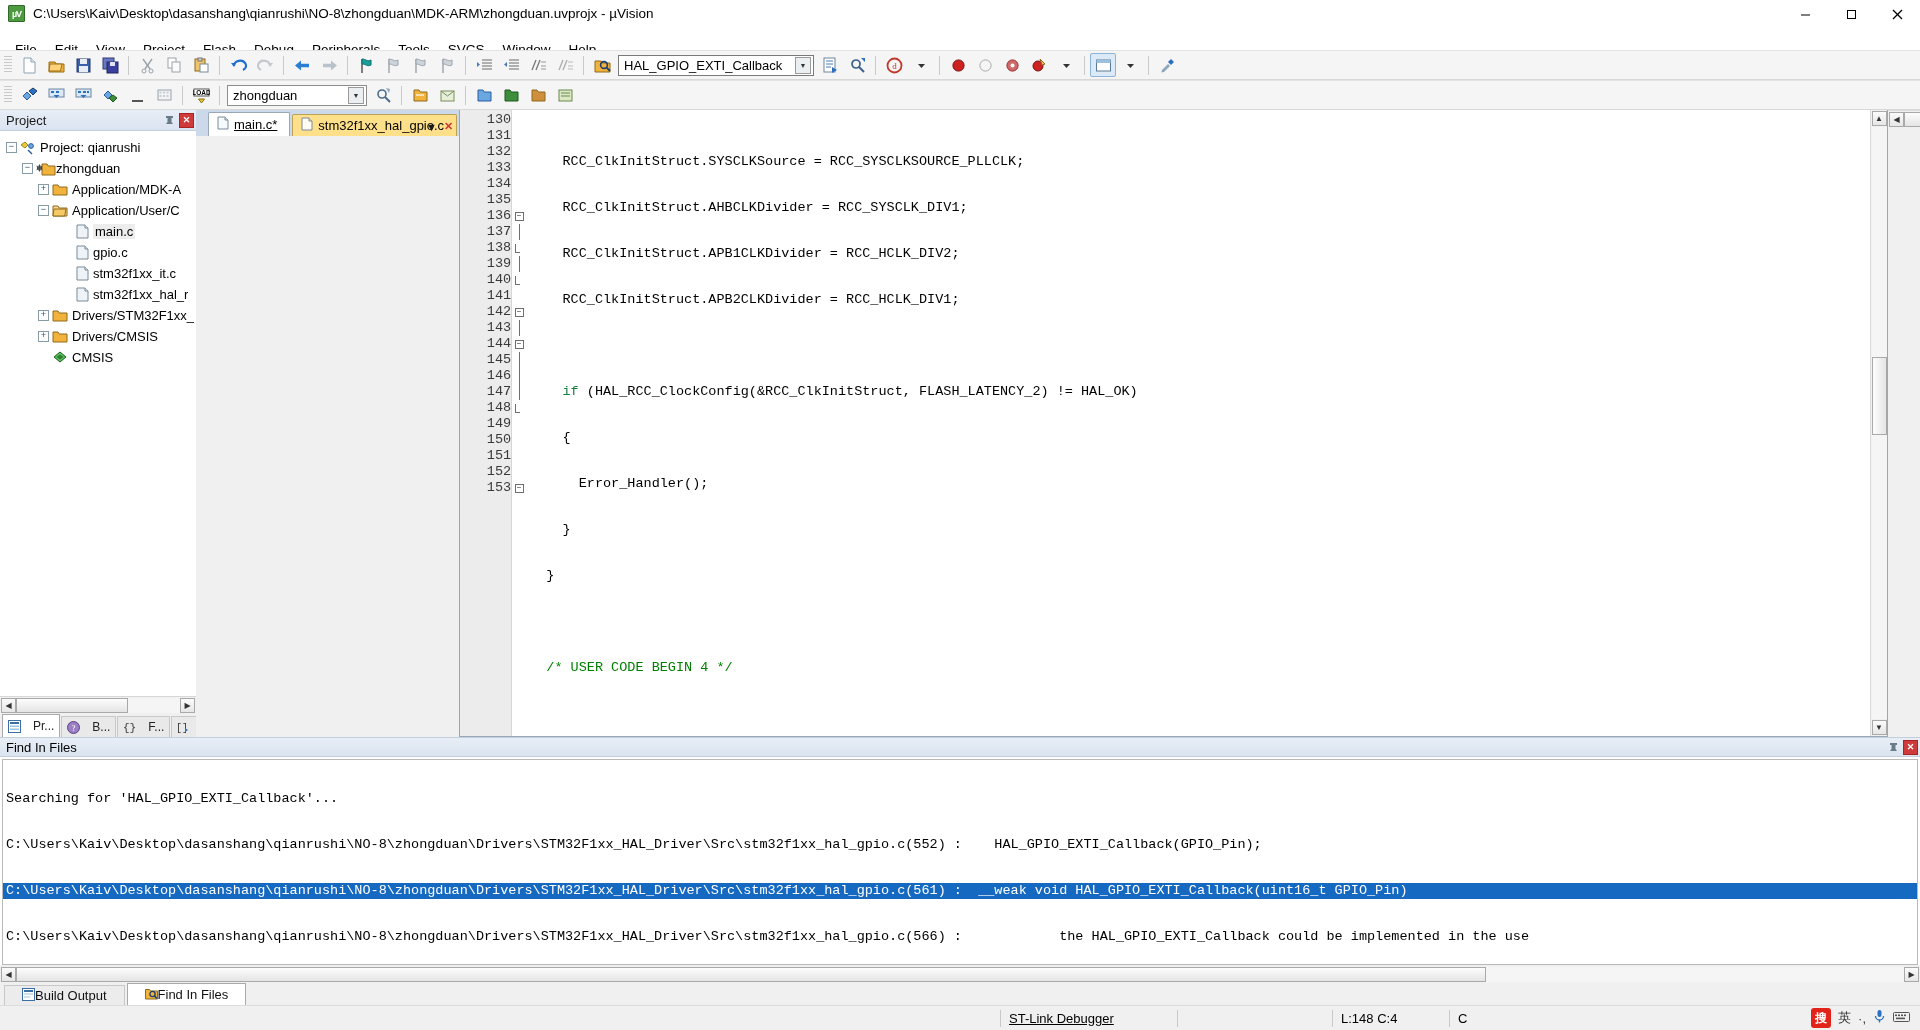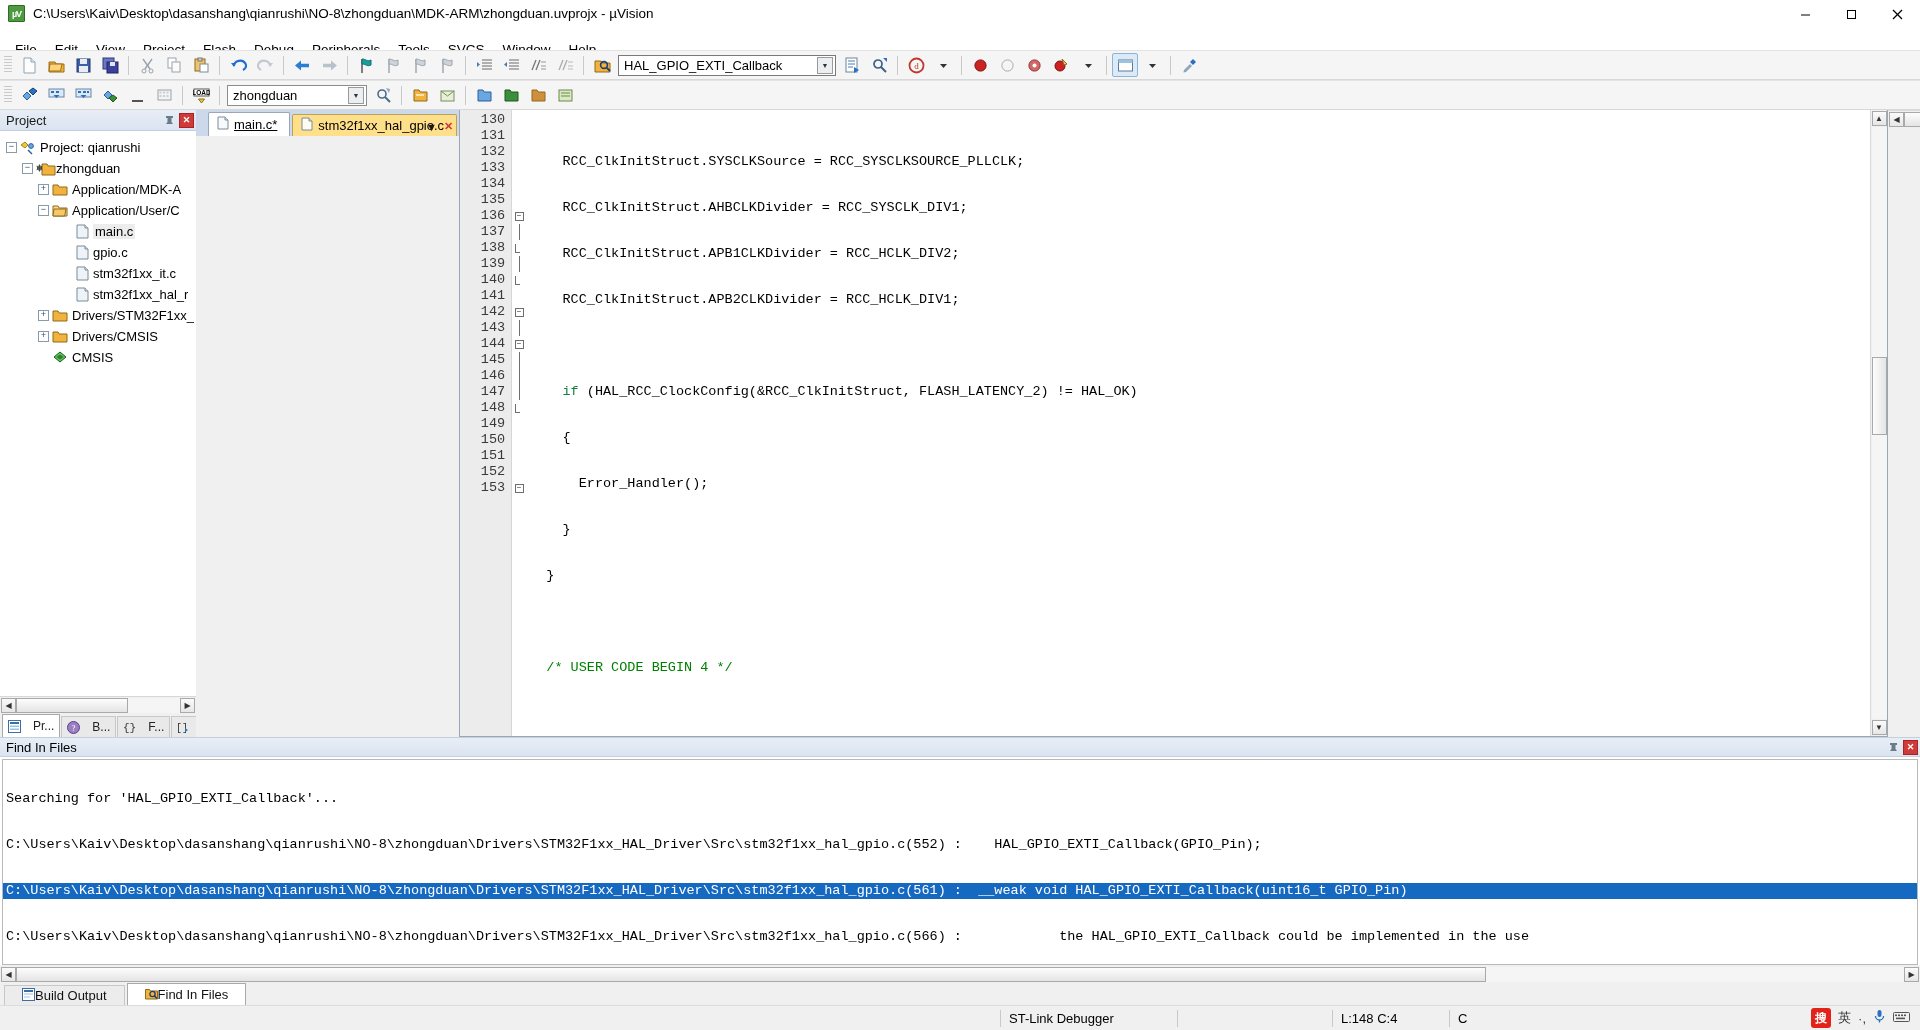--- a/index.html
+++ b/index.html
@@ -46,21 +46,21 @@
     display:flex; align-items:center; padding-left:4px; gap:1px;
   }
   .tgrip { width:8px; height:18px; background:
      repeating-linear-gradient(to bottom, #bdbdbd 0 1px, transparent 1px 3px);
      margin-right:3px; opacity:.8; }
   .tbtn { width:26px; height:24px; display:flex; align-items:center; justify-content:center; border:1px solid transparent; border-radius:2px; }
   .tsep { width:1px; height:19px; background:#c9c9c9; margin:0 4px; }
   .ico { width:17px; height:17px; display:block; }
 
   .combo {
-    height:21px; width:218px; border:1px solid #7a7a7a; background:#fff;
+    height:21px; width:196px; border:1px solid #7a7a7a; background:#fff;
     display:flex; align-items:center; font-size:13px; padding:0 2px 0 5px; margin:0 2px;
   }
   .combo .cval { flex:1; white-space:nowrap; overflow:hidden; }
   .combo .carrow { width:16px; height:17px; background:#eceff1; border:1px solid #9a9a9a;
     display:flex; align-items:center; justify-content:center; font-size:7px; color:#333; }
   .combo2 { width:140px; border:1px solid #8d8d8d; }
 
   
   .mid { flex:1; display:flex; min-height:0; background:#f0f0f0; }
 
@@ -117,21 +117,21 @@
   .etabctl { position:absolute; right:6px; bottom:3px; display:flex; gap:7px; align-items:center; }
   .etabctl span { font-size:11px; color:#1a1a1a; }
   .etabctl .rx { color:#cf3a3a; font-weight:bold; }
 
   .edbody { flex:1; display:flex; min-height:0; background:#fff; border:1px solid #9aa7b8; border-top:none; }
   .gutter {
     width:52px; min-width:52px; background:#ececec; color:#3a3a3a;
     font-family:"Liberation Mono", monospace; font-size:13.5px;
     text-align:right; padding-top:2px; border-right:1px solid #d6d6d6; user-select:none;
   }
-  .gln { height:16px; line-height:16px; padding-right:6px; }
+  .gln { height:16px; line-height:16px; }
   .foldcol { width:14px; min-width:14px; background:#ffffff; padding-top:2px; position:relative;
      font-family:"Liberation Mono", monospace; font-size:11px; }
   .fcell { height:16px; line-height:16px; display:flex; align-items:center; justify-content:center; color:#555; }
   .fbox { width:9px; height:9px; border:1px solid #6f6f6f; background:#fff; display:flex;
      align-items:center; justify-content:center; font-size:8px; line-height:8px; color:#333; }
   .fline { width:1px; background:#6f6f6f; height:16px; }
   .fend { width:5px; height:9px; border-left:1px solid #6f6f6f; border-bottom:1px solid #6f6f6f; margin-right:4px; }
 
   .code {
     flex:1; min-width:0; overflow:hidden; position:relative;
@@ -980,21 +980,21 @@
             <line x1="9.4" y1="8.9" x2="12" y2="11.5" stroke="#1b3e73" stroke-width="1.5"></line>
           </svg>
       </span>
       <span>Find In Files</span>
     </div>
   </div>
 
   <div class="status">
     <div class="st-cell" style="width:1000px;"></div>
     <div class="st-div"></div>
-    <div class="st-cell" style="width:176px;">ST-Link Debugger</div>
+    <div class="st-cell" style="width:176px;text-decoration:underline;">ST-Link Debugger</div>
     <div class="st-div"></div>
     <div class="st-cell" style="width:154px;"></div>
     <div class="st-div"></div>
     <div class="st-cell" style="width:116px;">L:148 C:4</div>
     <div class="st-div"></div>
     <div class="st-cell">C</div>
     <div class="st-grow"></div>
     <div class="ime">
       <span class="imelogo">搜</span>
       <span class="imeitem">英</span>

